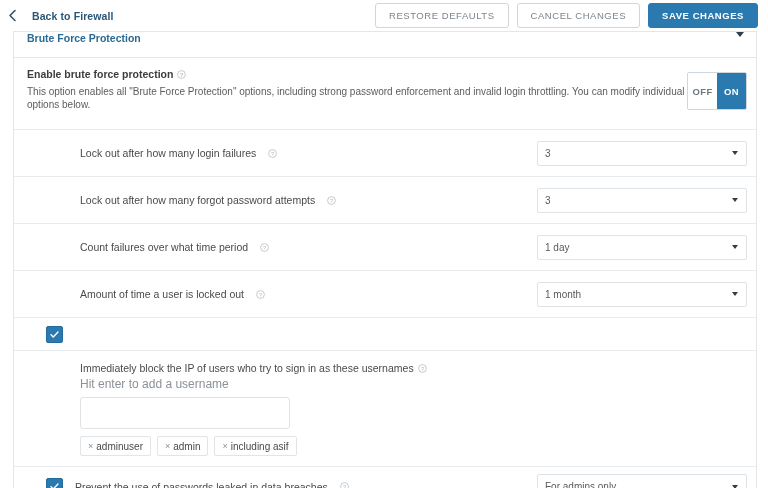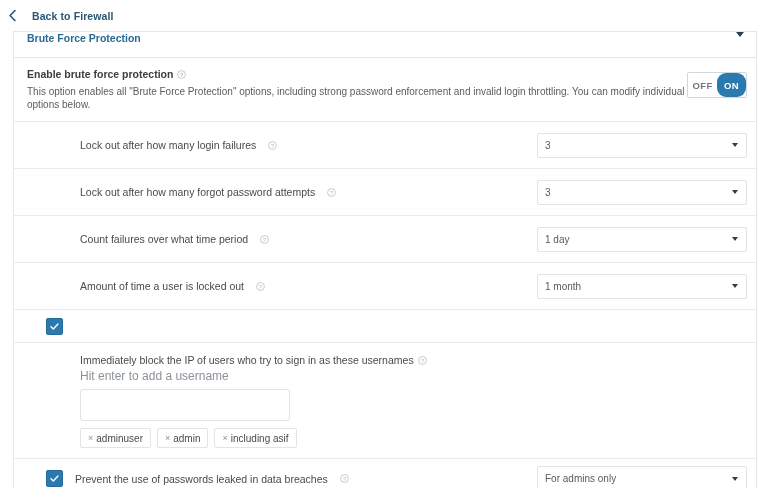--- a/index.html
+++ b/index.html
@@ -103,21 +103,21 @@
   .row {
     display: flex;
     align-items: center;
     border-bottom: 1px solid #e9ecee;
     padding: 0 9px 0 13px;
     min-height: 47px;
     background: #fff;
   }
   .row-intro {
     display: block;
-    padding: 10px 9px 10px 13px;
+    padding: 10px 9px 18px 13px;
     position: relative;
     min-height: 46px;
   }
   .intro-title {
     font-size: 10.5px;
     font-weight: 700;
     color: #3d3d3d;
     display: flex;
     align-items: center;
     gap: 4px;
@@ -131,34 +131,34 @@
   }
 
   
   .toggle {
     position: absolute;
     right: 9px; top: 14px;
     display: flex;
     border: 1px solid #cfd6dc;
     border-radius: 2px;
     overflow: hidden;
-    height: 26px;
+    height: 38px;
     cursor: pointer;
   }
   .toggle .seg {
     width: 29px;
     display: flex;
     align-items: center;
     justify-content: center;
     font-size: 9.5px;
     letter-spacing: .4px;
     font-weight: 600;
   }
   .toggle .seg.off { background: #ffffff; color: #6f7781; }
-  .toggle .seg.on  { background: #2a7ab0; color: #ffffff; border-radius: 9px; }
+  .toggle .seg.on  { background: #2a7ab0; color: #ffffff; }
 
   
   .opt-label {
     font-size: 10.5px;
     color: #4a4a4a;
     display: flex;
     align-items: center;
     gap: 12px;
     margin-left: 53px;
     flex: 1;
@@ -269,20 +269,25 @@
 <div class="topbar">
   <div class="back-link">
     <span class="chev">
       <svg width="11" height="13" viewBox="0 0 11 13">
           <path d="M8 1.5 L3 6.5 L8 11.5" fill="none" stroke="#2a5675" stroke-width="1.6" stroke-linecap="round" stroke-linejoin="round"></path>
         </svg>
     </span>
     <span class="back-label">Back to Firewall</span>
   </div>
 
+  <div class="topbar-actions">
+    <div class="btn btn-ghost">RESTORE DEFAULTS</div>
+    <div class="btn btn-ghost">CANCEL CHANGES</div>
+    <div class="btn btn-primary">SAVE CHANGES</div>
+  </div>
 </div>
 
 <div class="panel">
 
   <div class="panel-header">
     <span class="panel-header-title">Brute Force Protection</span>
     <span class="caret-down"></span>
   </div>
 
   <div class="row row-intro">

